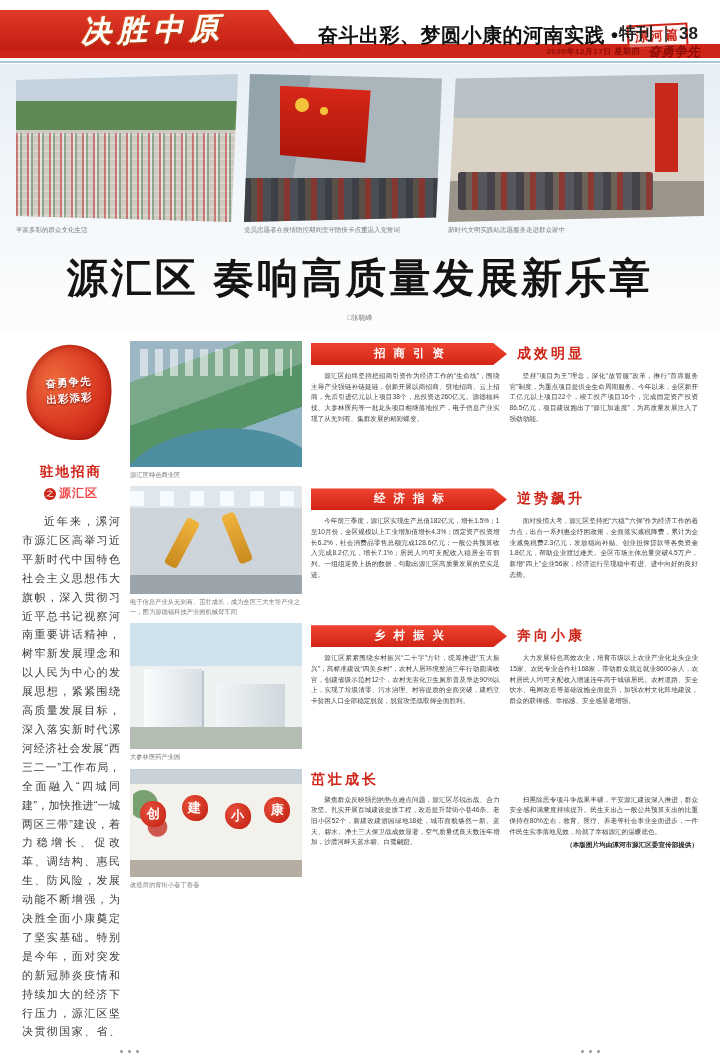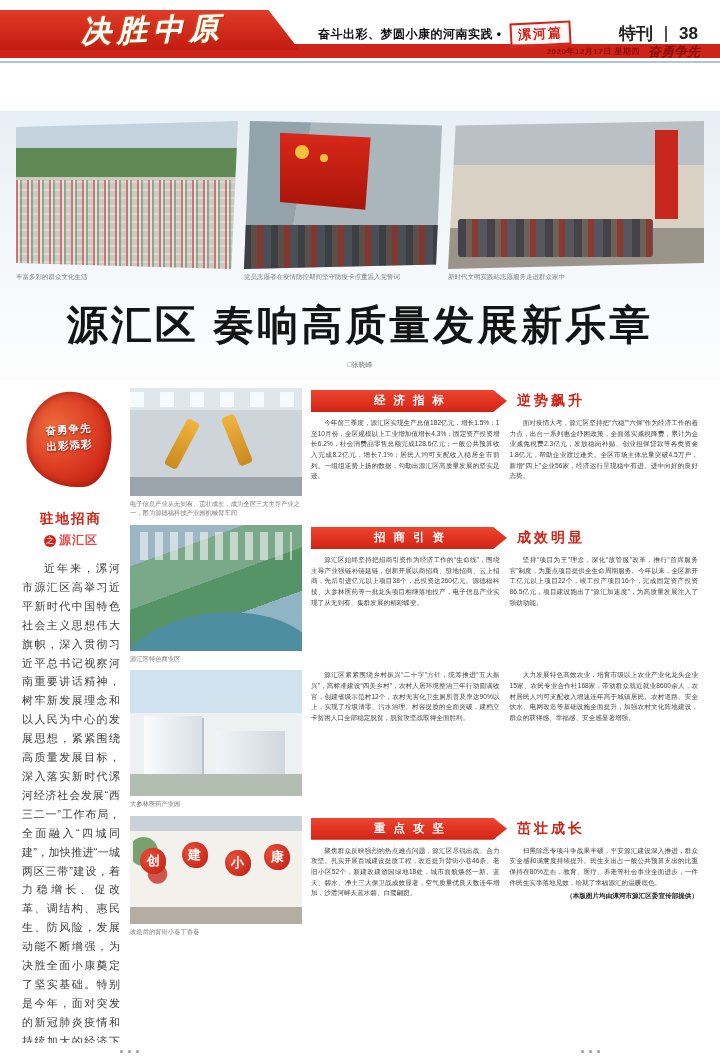--- a/index.html
+++ b/index.html
@@ -6,30 +6,30 @@
   html,body { background:#e8e8e8; }
   body { font-family:"Liberation Sans","DejaVu Sans",sans-serif; }
   .page { position:relative; width:720px; height:1059px; background:#fff; margin:0 auto; overflow:hidden; }
 
   
   .masthead { position:relative; height:64px; }
   .mh-redbar { position:absolute; left:0; top:44px; width:100%; height:14px; background:#cf2418; }
   .mh-banner { position:absolute; left:0; top:10px; width:305px; height:40px; background:linear-gradient(180deg,#e03a28,#c21d12); clip-path:polygon(0 0,88% 0,100% 118%,0 118%); display:flex; align-items:center; justify-content:center; }
   .mh-banner-text { color:#fff; font-size:30px; font-weight:bold; font-family:"DejaVu Serif","Liberation Serif",serif; font-style:italic; letter-spacing:6px; text-shadow:0 0 2px #ffd75e, 1px 1px 0 #8e0d05; transform:rotate(-1.5deg); }
   .mh-mid { position:absolute; left:318px; top:22px; display:flex; align-items:center; gap:8px; }
-  .mh-slogan { font-size:12px; font-weight:bold; color:#111; letter-spacing:.5px; }
+  .mh-slogan { font-size:20px; font-weight:bold; color:#111; letter-spacing:.5px; }
   .mh-stamp { border:2px solid #cf2418; color:#cf2418; background:rgba(255,230,226,.35); font-size:13px; font-weight:bold; padding:1px 6px; transform:rotate(-3deg); letter-spacing:2px; font-family:"DejaVu Serif","Liberation Serif",serif; }
   .mh-right { position:absolute; right:22px; top:22px; display:flex; align-items:center; gap:12px; font-size:17px; font-weight:bold; color:#222; }
   .mh-right .vbar { width:2px; height:16px; background:#555; }
   .mh-dateline { position:absolute; right:80px; top:46px; font-size:8px; color:#8e0d05; font-weight:bold; letter-spacing:.5px; }
   .mh-paper { position:absolute; right:20px; top:43px; font-size:13px; color:#8e0d05; font-weight:bold; font-style:italic; font-family:"DejaVu Serif","Liberation Serif",serif; }
   .mh-bluerule { position:absolute; left:0; top:61px; width:100%; height:2px; background:#a9c9e0; }
 
   
-  .hero { position:relative; background:linear-gradient(180deg,#e7eff6 0%,#f4f8fb 55%,#fdfdfd 100%); padding:10px 16px 6px;margin-top:47px; }
+  .hero { position:relative; background:linear-gradient(180deg,#e7eff6 0%,#f4f8fb 55%,#fdfdfd 100%); padding:10px 16px 6px; }
   .photo-strip { display:flex; gap:6px; height:148px; }
   .tp { position:relative; overflow:hidden; }
   .tp1 { width:222px; clip-path:polygon(0 4%,100% 0,97% 100%,0 96%); }
   .tp2 { width:198px; clip-path:polygon(3% 0,100% 3%,97% 97%,0 100%); }
   .tp3 { flex:1; clip-path:polygon(3% 3%,100% 0,100% 96%,0 100%); }
   .cap-row { display:flex; gap:6px; margin-top:4px; }
   .cap-row .cap { font-size:6.5px; color:#7a7a7a; }
   .cap-row .c1 { width:222px; } .cap-row .c2 { width:198px; } .cap-row .c3 { flex:1; }
   .headline { margin-top:16px; text-align:center; font-size:41px; font-weight:bold; color:#141414; letter-spacing:3px; font-family:"Liberation Sans","DejaVu Sans",sans-serif; }
   .byline { text-align:center; font-size:7px; color:#777; margin-top:7px; padding-bottom:4px; }
@@ -165,20 +165,40 @@
         <span class="sb-zhi">之</span>
         <span class="sb-region-name">源汇区</span>
       </div>
       <p class="sb-intro">近年来，漯河市源汇区高举习近平新时代中国特色社会主义思想伟大旗帜，深入贯彻习近平总书记视察河南重要讲话精神，树牢新发展理念和以人民为中心的发展思想，紧紧围绕高质量发展目标，深入落实新时代漯河经济社会发展“西三二一”工作布局，全面融入“四城同建”，加快推进“一城两区三带”建设，着力稳增长、促改革、调结构、惠民生、防风险，发展动能不断增强，为决胜全面小康奠定了坚实基础。特别是今年，面对突发的新冠肺炎疫情和持续加大的经济下行压力，源汇区坚决贯彻国家、省、市决策部署和工作要求，统筹推进疫情防控和经济社会发展，有力实现了“两手抓、两不误、两促进”。</p>
     </div>
 
     <div class="main">
 
       <div class="section">
         <div class="pcol">
+          <div class="pimg ph-aerial">
+            <div class="blocks"></div>
+            <div class="river"></div>
+          </div>
+          <div class="pcap">源汇区特色商业区</div>
+        </div>
+        <div class="tcol">
+          <div class="sec-head">
+            <div class="ribbon">招商引资</div>
+            <div class="sec-title">成效明显</div>
+          </div>
+          <div class="cols">
+            <p class="col">源汇区始终坚持把招商引资作为经济工作的“生命线”，围绕主导产业强链补链延链，创新开展以商招商、驻地招商、云上招商，先后引进亿元以上项目38个，总投资达260亿元。源德福科技、大参林医药等一批龙头项目相继落地投产，电子信息产业实现了从无到有、集群发展的精彩蝶变。</p>
+            <p class="col">坚持“项目为王”理念，深化“放管服”改革，推行“首席服务官”制度，为重点项目提供全生命周期服务。今年以来，全区新开工亿元以上项目22个，竣工投产项目16个，完成固定资产投资86.5亿元，项目建设跑出了“源汇加速度”，为高质量发展注入了强劲动能。</p>
+          </div>
+        </div>
+      </div>
+
+      <div class="section">
+        <div class="pcol">
           <div class="pimg ph-robot">
             <div class="lights"></div>
             <div class="arm1"></div>
             <div class="arm2"></div>
             <div class="base"></div>
           </div>
           <div class="pcap">电子信息产业从无到有、茁壮成长，成为全区三大主导产业之一，图为源德福科技产业园机械臂车间</div>
         </div>
         <div class="tcol">
           <div class="sec-head">
@@ -187,69 +207,52 @@
           </div>
           <div class="cols">
             <p class="col">今年前三季度，源汇区实现生产总值182亿元，增长1.5%；1至10月份，全区规模以上工业增加值增长4.3%；固定资产投资增长6.2%，社会消费品零售总额完成128.6亿元；一般公共预算收入完成8.2亿元，增长7.1%；居民人均可支配收入稳居全市前列。一组组逆势上扬的数据，勾勒出源汇区高质量发展的坚实足迹。</p>
             <p class="col">面对疫情大考，源汇区坚持把“六稳”“六保”作为经济工作的着力点，出台一系列惠企纾困政策，全面落实减税降费，累计为企业减免税费2.3亿元，发放稳岗补贴、创业担保贷款等各类资金1.8亿元，帮助企业渡过难关。全区市场主体总量突破4.5万户，新增“四上”企业56家，经济运行呈现稳中有进、进中向好的良好态势。</p>
           </div>
         </div>
       </div>
 
       <div class="section">
         <div class="pcol">
-          <div class="pimg ph-aerial">
-            <div class="blocks"></div>
-            <div class="river"></div>
-          </div>
-          <div class="pcap">源汇区特色商业区</div>
-        </div>
-        <div class="tcol">
-          <div class="sec-head">
-            <div class="ribbon">招商引资</div>
-            <div class="sec-title">成效明显</div>
-          </div>
-          <div class="cols">
-            <p class="col">源汇区始终坚持把招商引资作为经济工作的“生命线”，围绕主导产业强链补链延链，创新开展以商招商、驻地招商、云上招商，先后引进亿元以上项目38个，总投资达260亿元。源德福科技、大参林医药等一批龙头项目相继落地投产，电子信息产业实现了从无到有、集群发展的精彩蝶变。</p>
-            <p class="col">坚持“项目为王”理念，深化“放管服”改革，推行“首席服务官”制度，为重点项目提供全生命周期服务。今年以来，全区新开工亿元以上项目22个，竣工投产项目16个，完成固定资产投资86.5亿元，项目建设跑出了“源汇加速度”，为高质量发展注入了强劲动能。</p>
-          </div>
-        </div>
-      </div>
-
-      <div class="section">
-        <div class="pcol">
           <div class="pimg ph-med">
             <div class="b1"></div>
             <div class="b2"></div>
             <div class="ground"></div>
           </div>
           <div class="pcap">大参林医药产业园</div>
         </div>
         <div class="tcol">
+          <div class="sec-head">
+            <div class="ribbon">乡村振兴</div>
+            <div class="sec-title">奔向小康</div>
+          </div>
           <div class="cols">
             <p class="col">源汇区紧紧围绕乡村振兴“二十字”方针，统筹推进“五大振兴”，高标准建设“四美乡村”，农村人居环境整治三年行动圆满收官，创建省级示范村12个，农村无害化卫生厕所普及率达90%以上，实现了垃圾清零、污水治理、村容提质的全面突破，建档立卡贫困人口全部稳定脱贫，脱贫攻坚战取得全面胜利。</p>
             <p class="col">大力发展特色高效农业，培育市级以上农业产业化龙头企业15家、农民专业合作社168家，带动群众就近就业8600余人，农村居民人均可支配收入增速连年高于城镇居民。农村道路、安全饮水、电网改造等基础设施全面提升，加强农村文化阵地建设，群众的获得感、幸福感、安全感显著增强。</p>
           </div>
         </div>
       </div>
 
       <div class="section">
         <div class="pcol">
           <div class="pimg ph-wall">
             <div class="vine"></div>
             <div class="seal s1">创</div>
             <div class="seal s2">建</div>
             <div class="seal s3">小</div>
             <div class="seal s4">康</div>
           </div>
           <div class="pcap">改造后的背街小巷丁香巷</div>
         </div>
         <div class="tcol">
           <div class="sec-head">
-            <div class="ribbon">重点攻坚</div>
             <div class="sec-title">茁壮成长</div>
           </div>
           <div class="cols">
             <p class="col">聚焦群众反映强烈的热点难点问题，源汇区尽锐出战、合力攻坚。扎实开展百城建设提质工程，改造提升背街小巷46条、老旧小区52个，新建改建游园绿地18处，城市面貌焕然一新。蓝天、碧水、净土三大保卫战成效显著，空气质量优良天数连年增加，沙澧河畔天蓝水碧、白鹭翩跹。</p>
             <p class="col"><span>扫黑除恶专项斗争战果丰硕，平安源汇建设深入推进，群众安全感和满意度持续提升。民生支出占一般公共预算支出的比重保持在80%左右，教育、医疗、养老等社会事业全面进步，一件件民生实事落地见效，绘就了幸福源汇的温暖底色。</span><span class="credit">（本版图片均由漯河市源汇区委宣传部提供）</span></p>
           </div>
         </div>
       </div>
 
     </div>

